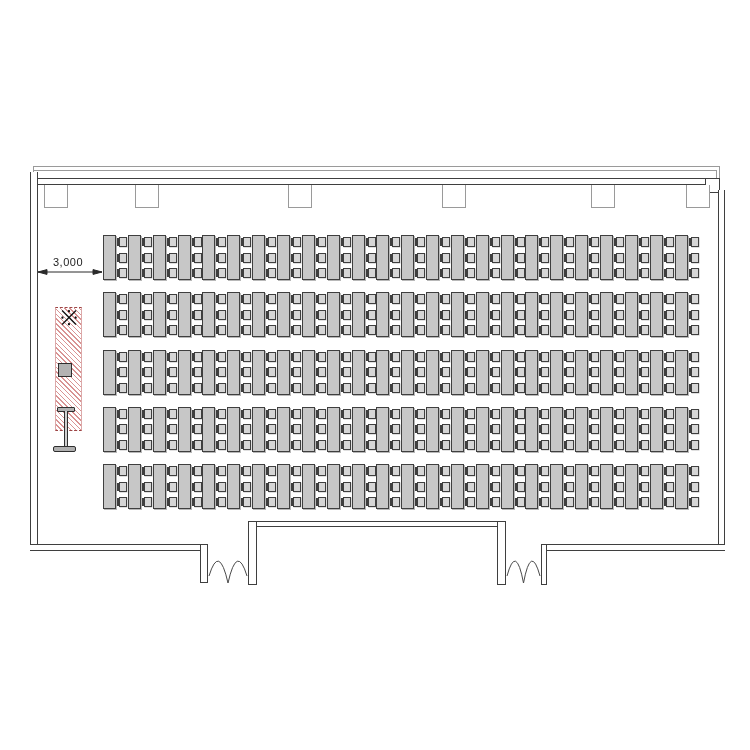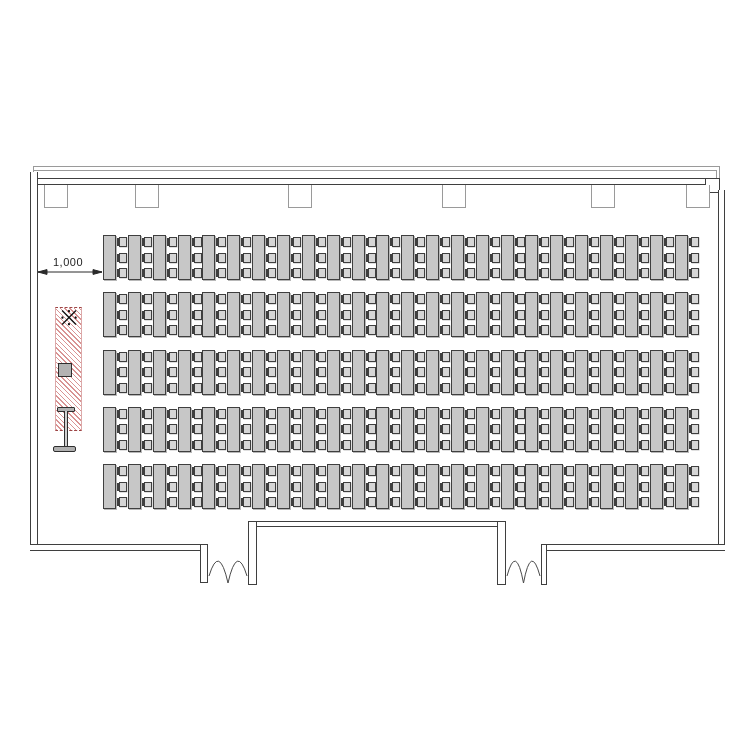--- a/index.html
+++ b/index.html
@@ -80,21 +80,21 @@
   <div class="pillar" style="left:591px;"></div>
   <div class="pillar" style="left:686px;"></div>
 
   <div class="hatch-strip"></div>
   <div class="refmark">※</div>
   <div class="equip-box"></div>
   <div class="stand-top"></div>
   <div class="stand-pole"></div>
   <div class="stand-base"></div>
 
-  <div class="dim-label">1,000</div>
+  <div class="dim-label">3,000</div>
 
   <div id="tables">
       <div class="table" style="left: 103px; top: 235px;"></div>
       <div class="chair" style="left: 119px; top: 237px;"></div>
       <div class="chair" style="left: 119px; top: 252.5px;"></div>
       <div class="chair" style="left: 119px; top: 268px;"></div>
       <div class="table" style="left: 127.85px; top: 235px;"></div>
       <div class="chair" style="left: 143.85px; top: 237px;"></div>
       <div class="chair" style="left: 143.85px; top: 252.5px;"></div>
       <div class="chair" style="left: 143.85px; top: 268px;"></div>

